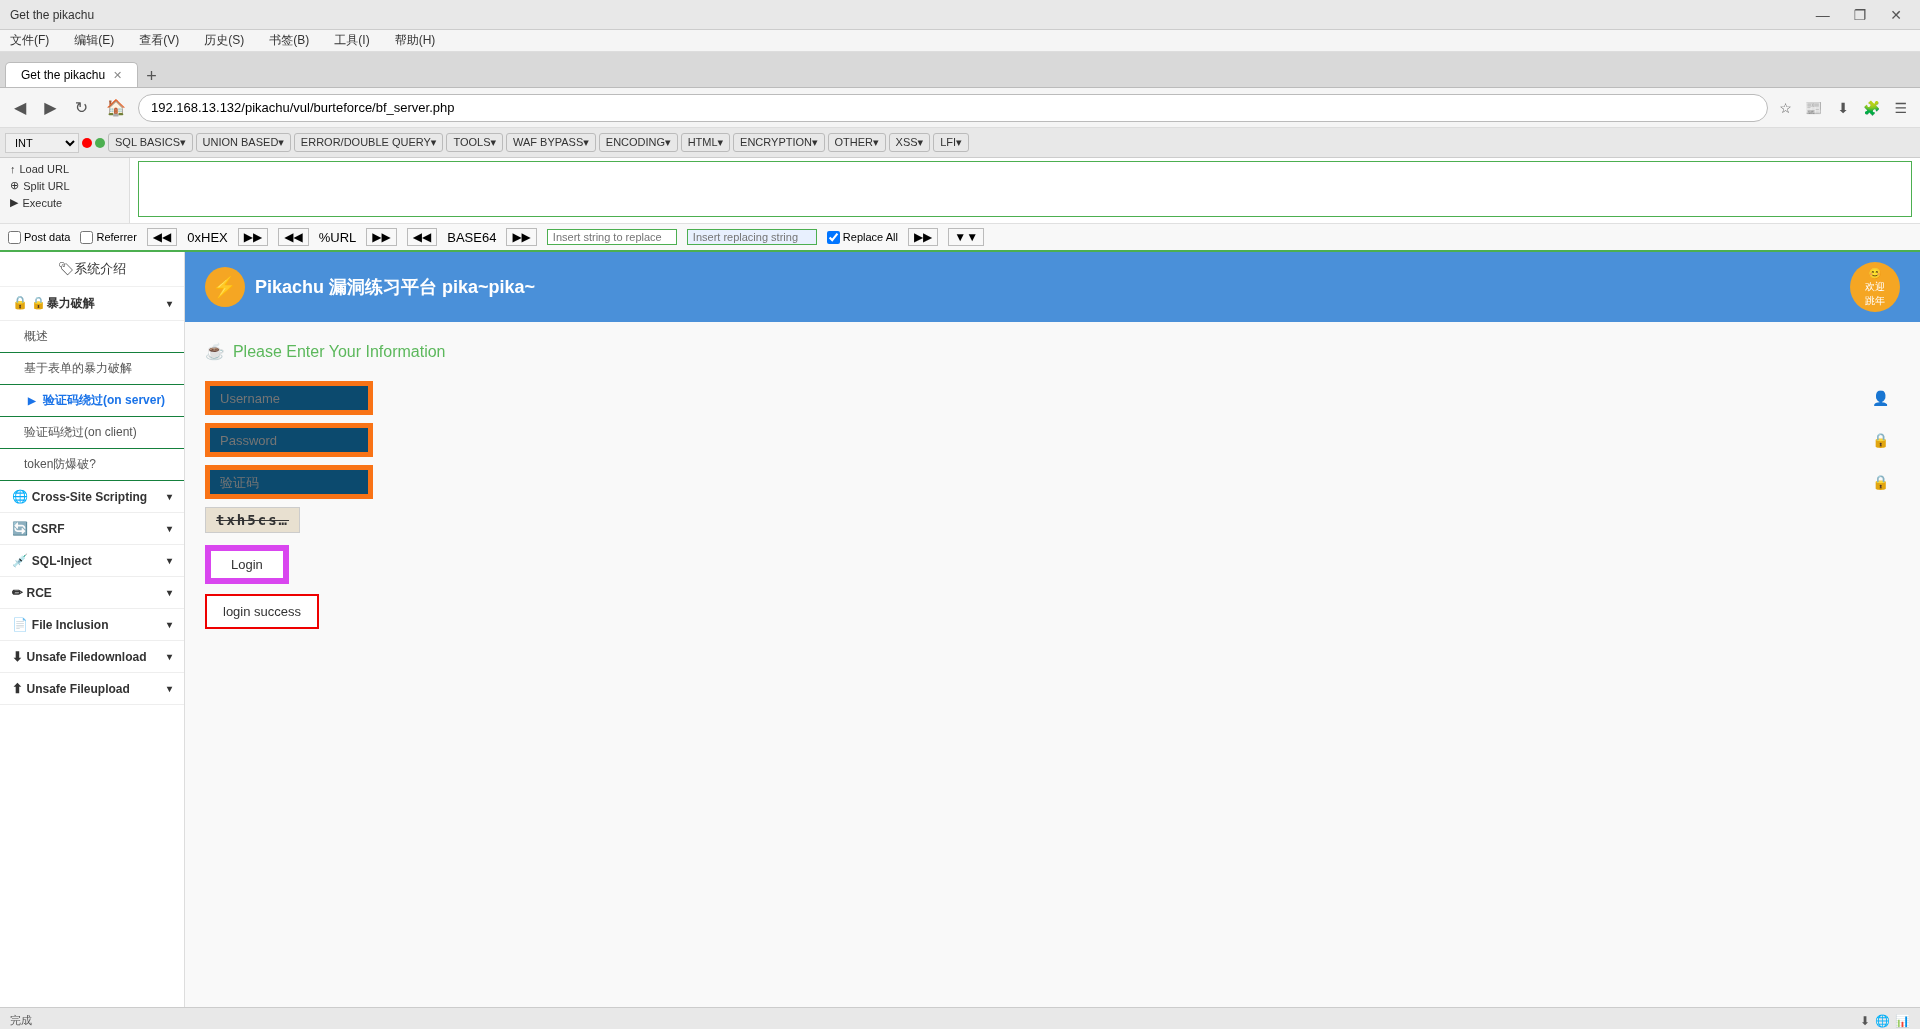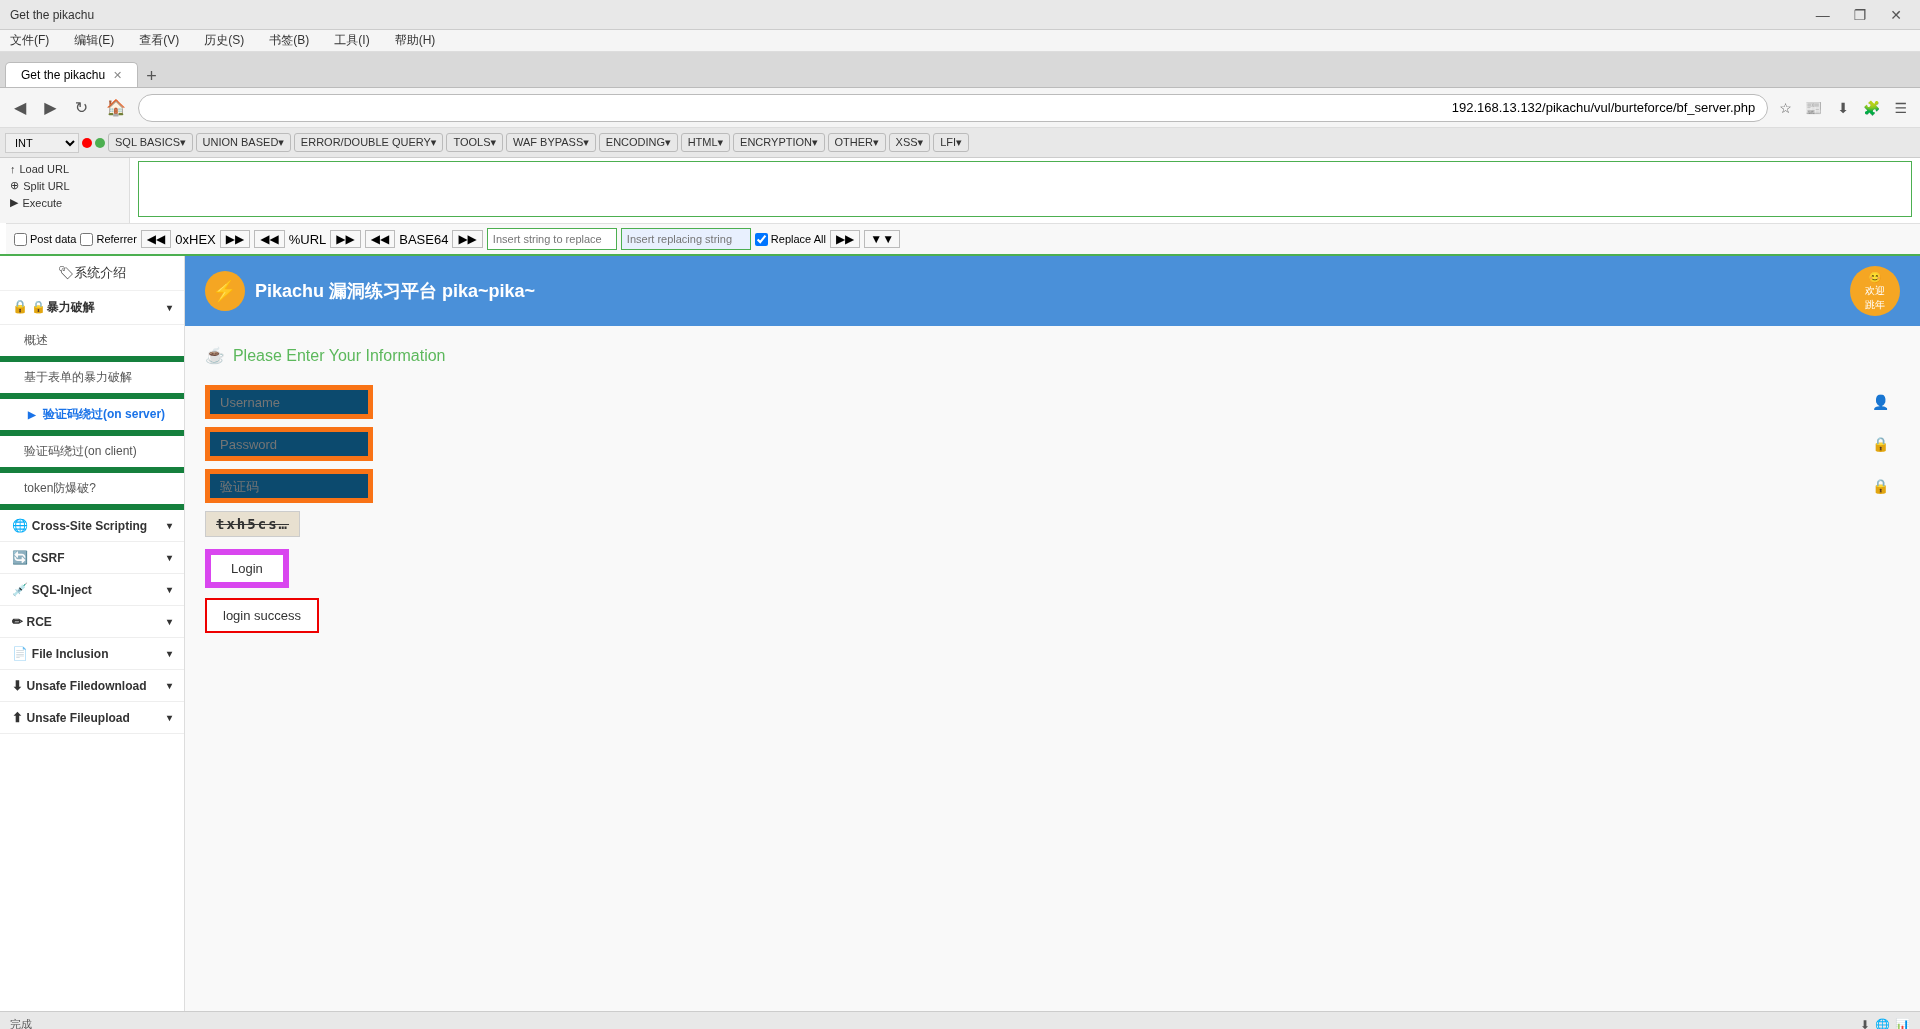--- a/index.html
+++ b/index.html
@@ -16,54 +16,54 @@
     
     .tab-bar { background: #d9d9d9; height: 36px; display: flex; align-items: flex-end; padding-left: 5px; border-bottom: 1px solid #bbb; }
     .tab { background: #f5f5f5; border: 1px solid #bbb; border-bottom: none; padding: 5px 15px; font-size: 12px; cursor: pointer; display: flex; align-items: center; gap: 8px; border-radius: 5px 5px 0 0; }
     .tab.active { background: #fff; }
     .tab-close { font-size: 11px; color: #888; cursor: pointer; }
     .new-tab { background: none; border: none; font-size: 18px; cursor: pointer; padding: 0 8px; color: #555; }
 
     
     .address-bar { background: #f5f5f5; height: 40px; display: flex; align-items: center; padding: 0 8px; gap: 6px; border-bottom: 1px solid #ddd; }
     .nav-btn { background: none; border: none; font-size: 16px; cursor: pointer; color: #555; padding: 3px 6px; }
-    .address-input { flex: 1; height: 28px; border: 1px solid #bbb; border-radius: 14px; padding: 0 12px; font-size: 13px; background: #fff; text-align: right; }
+    .address-input { flex: 1; height: 28px; border: 1px solid #bbb; border-radius: 14px; padding: 0 12px; font-size: 13px; background: #fff; }
     .toolbar-icons { display: flex; gap: 4px; }
     .toolbar-icon-btn { background: none; border: none; cursor: pointer; font-size: 14px; color: #555; padding: 2px 5px; }
 
     
     .ext-toolbar { background: #e8e8e8; height: 30px; display: flex; align-items: center; padding: 0 5px; gap: 3px; border-bottom: 1px solid #ccc; overflow: hidden; }
     .ext-btn { background: none; border: 1px solid #bbb; border-radius: 3px; cursor: pointer; font-size: 11px; padding: 2px 6px; color: #333; white-space: nowrap; }
 
     
     .hackbar { background: #fff; border-bottom: 2px solid #4caf50; }
     .hackbar-type { border: 1px solid #ccc; padding: 2px 5px; font-size: 11px; }
     .hackbar-dot-green { width: 10px; height: 10px; background: #4caf50; border-radius: 50%; display: inline-block; }
     .hackbar-dot-red { width: 10px; height: 10px; background: #f00; border-radius: 50%; display: inline-block; }
 
     .hackbar-url-area { padding: 3px 8px; }
     .hackbar-url-input { width: 100%; height: 56px; border: 1px solid #4caf50; outline: none; padding: 4px; font-size: 12px; resize: none; }
 
-    .hackbar-bottom { display: flex; align-items: center; gap: 4px; padding: 4px 8px; flex-wrap: nowrap; margin-left: 6px; }
+    .hackbar-bottom { display: flex; align-items: center; gap: 10px; padding: 4px 8px; flex-wrap: nowrap; }
     .hackbar-side-items { display: flex; flex-direction: column; gap: 2px; }
     .hackbar-side-item { font-size: 11px; color: #333; cursor: pointer; display: flex; align-items: center; gap: 4px; white-space: nowrap; padding: 1px 4px; }
     .hackbar-check { display: flex; align-items: center; gap: 3px; font-size: 11px; }
-    .hackbar-text-input { border: 1px solid #bbb; padding: 2px 5px; font-size: 11px; height: 22px; width: 130px; }
+    .hackbar-text-input { border: 1px solid #bbb; padding: 2px 5px; font-size: 11px; height: 16px; width: 130px; }
     .hackbar-text-input.green-border { border-color: #4caf50; }
     .hackbar-text-input.blue-bg { background: #e8f0fe; border-color: #4caf50; }
     .hackbar-arrow-btn { background: none; border: 1px solid #bbb; padding: 1px 5px; font-size: 12px; cursor: pointer; }
 
     
     .main-area { display: flex; height: calc(1029px - 30px - 22px - 36px - 40px - 30px - 90px - 26px); }
 
     
     .sidebar { width: 185px; background: #fff; border-right: 1px solid #ddd; overflow-y: auto; flex-shrink: 0; }
     .sidebar-item { padding: 8px 12px; cursor: pointer; display: flex; align-items: center; justify-content: center; font-size: 13px; color: #333; border-bottom: 1px solid #f0f0f0; }
     .sidebar-category { padding: 8px 12px; font-size: 13px; font-weight: bold; color: #333; display: flex; align-items: center; justify-content: space-between; cursor: pointer; border-bottom: 1px solid #eee; }
-    .sidebar-sub-item { padding: 7px 12px 7px 24px; cursor: pointer; font-size: 12px; color: #555; border-bottom: 6px solid #15803d; }
+    .sidebar-sub-item { padding: 7px 12px 7px 24px; cursor: pointer; font-size: 12px; color: #555; border-bottom: 1px solid #15803d; }
     .sidebar-sub-item.active-sub { color: #1a73e8; font-weight: bold; padding-left: 28px; }
     .chevron { font-size: 10px; }
     .triangle { font-size: 10px; color: #1a73e8; margin-right: 4px; }
 
     
     .content { flex: 1; background: #f9f9f9; overflow-y: auto; }
 
     
     .content-header { background: #4a90d9; color: #fff; padding: 10px 20px; display: flex; align-items: center; justify-content: space-between; }
     .content-header-title { font-size: 18px; font-weight: bold; display: flex; align-items: center; gap: 10px; }

